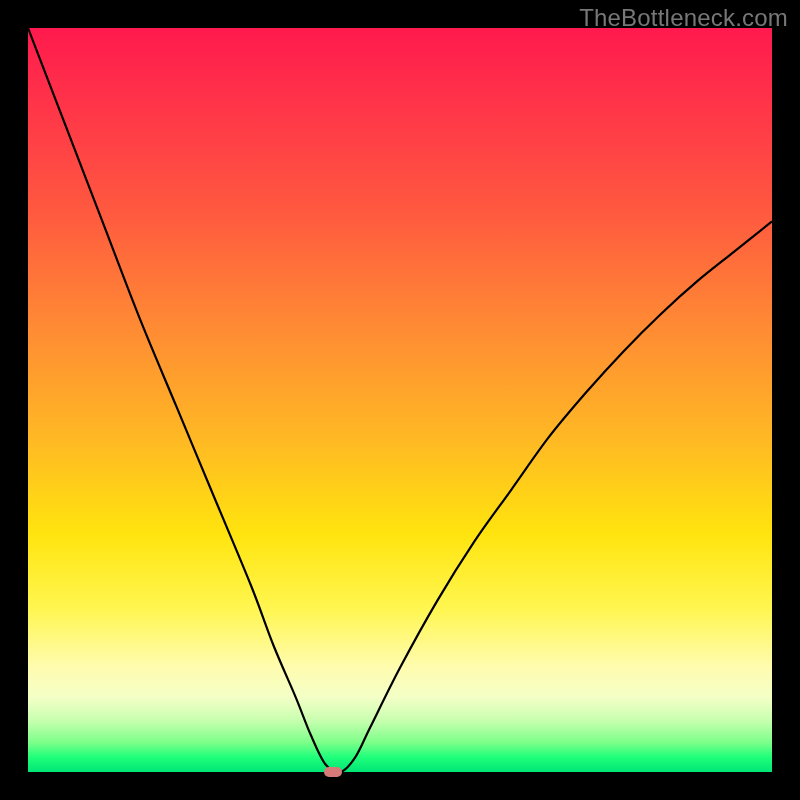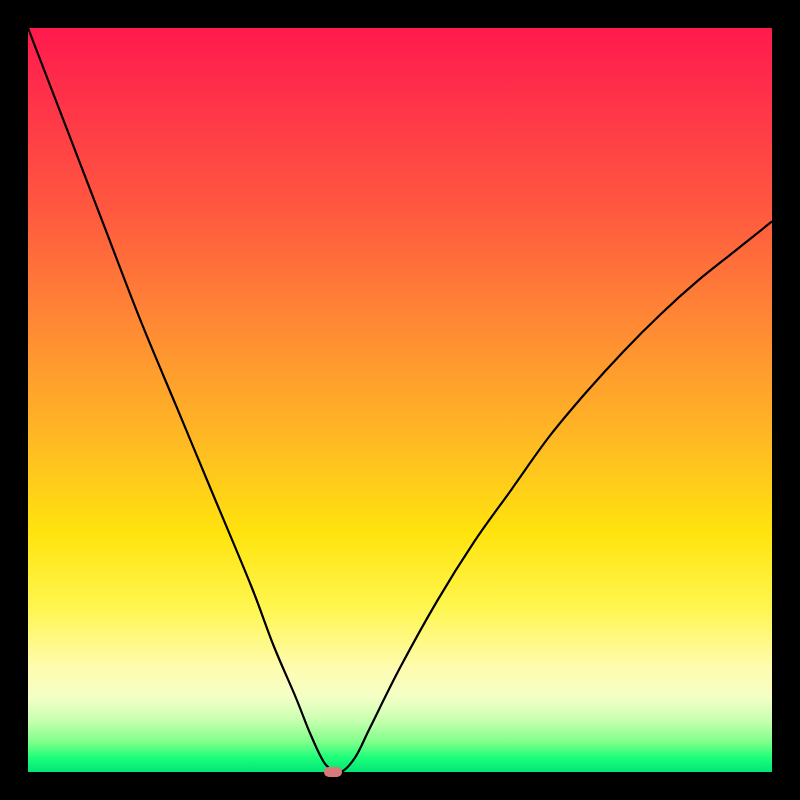--- a/index.html
+++ b/index.html
@@ -69,13 +69,14 @@
 </head>
 <body>
 
 <div class="frame">
   <div class="plot-area">
     <svg class="curve" viewBox="0 0 744 744" preserveAspectRatio="none">
       <path id="curve-path" d="M 0 0 C 6.2 16.120000000000005, 24.800000000000004 64.48000000000002, 37.2 96.72000000000003 C 49.6 128.96000000000004, 62.00000000000001 161.20000000000005, 74.4 193.44000000000005 C 86.80000000000001 225.68000000000006, 99.19999999999999 259.16, 111.6 290.16 C 124 321.16, 136.4 349.68, 148.8 379.44 C 161.20000000000002 409.2, 173.6 438.96000000000004, 186 468.72 C 198.4 498.48, 213.27999999999997 533.2, 223.2 558 C 233.12 582.8, 238.08 598.92, 245.52 617.52 C 252.96 636.12, 261.64 654.72, 267.84 669.6 C 274.03999999999996 684.48, 277.76 695.64, 282.72 706.8 C 287.68000000000006 717.9599999999999, 292.64000000000004 730.3599999999999, 297.6 736.56 C 302.56 742.76, 307.52 745.24, 312.47999999999996 744 C 317.43999999999994 742.76, 322.4 736.56, 327.36 729.12 C 332.32000000000005 721.6800000000001, 334.8 714.24, 342.24 699.36 C 349.68 684.48, 360.84 660.9200000000001, 372 639.84 C 383.16 618.76, 396.80000000000007 593.96, 409.20000000000005 572.88 C 421.6 551.8, 434 531.96, 446.4 513.36 C 458.79999999999995 494.76, 471.20000000000005 478.64, 483.6 461.28 C 496 443.91999999999996, 508.4 425.32, 520.8 409.2 C 533.1999999999999 393.08, 545.6 378.82, 558 364.56 C 570.4 350.3, 582.8000000000001 336.66, 595.2 323.64000000000004 C 607.6 310.62000000000006, 620 298.22, 632.4 286.44 C 644.8 274.65999999999997, 657.2 263.5, 669.6 252.95999999999998 C 682 242.42, 694.4 233.12000000000003, 706.8 223.20000000000005 C 719.1999999999999 213.28000000000006, 737.8 198.40000000000006, 744 193.44000000000005" fill="none" stroke="#000" stroke-width="2.2"></path>
     </svg>
     <div id="marker" class="marker" style="left: 296.04px; top: 739px; background: rgb(217, 122, 122);"></div>
   </div>
+  <div class="watermark">TheBottleneck.com</div>
 </div>
 
 </body></html>

